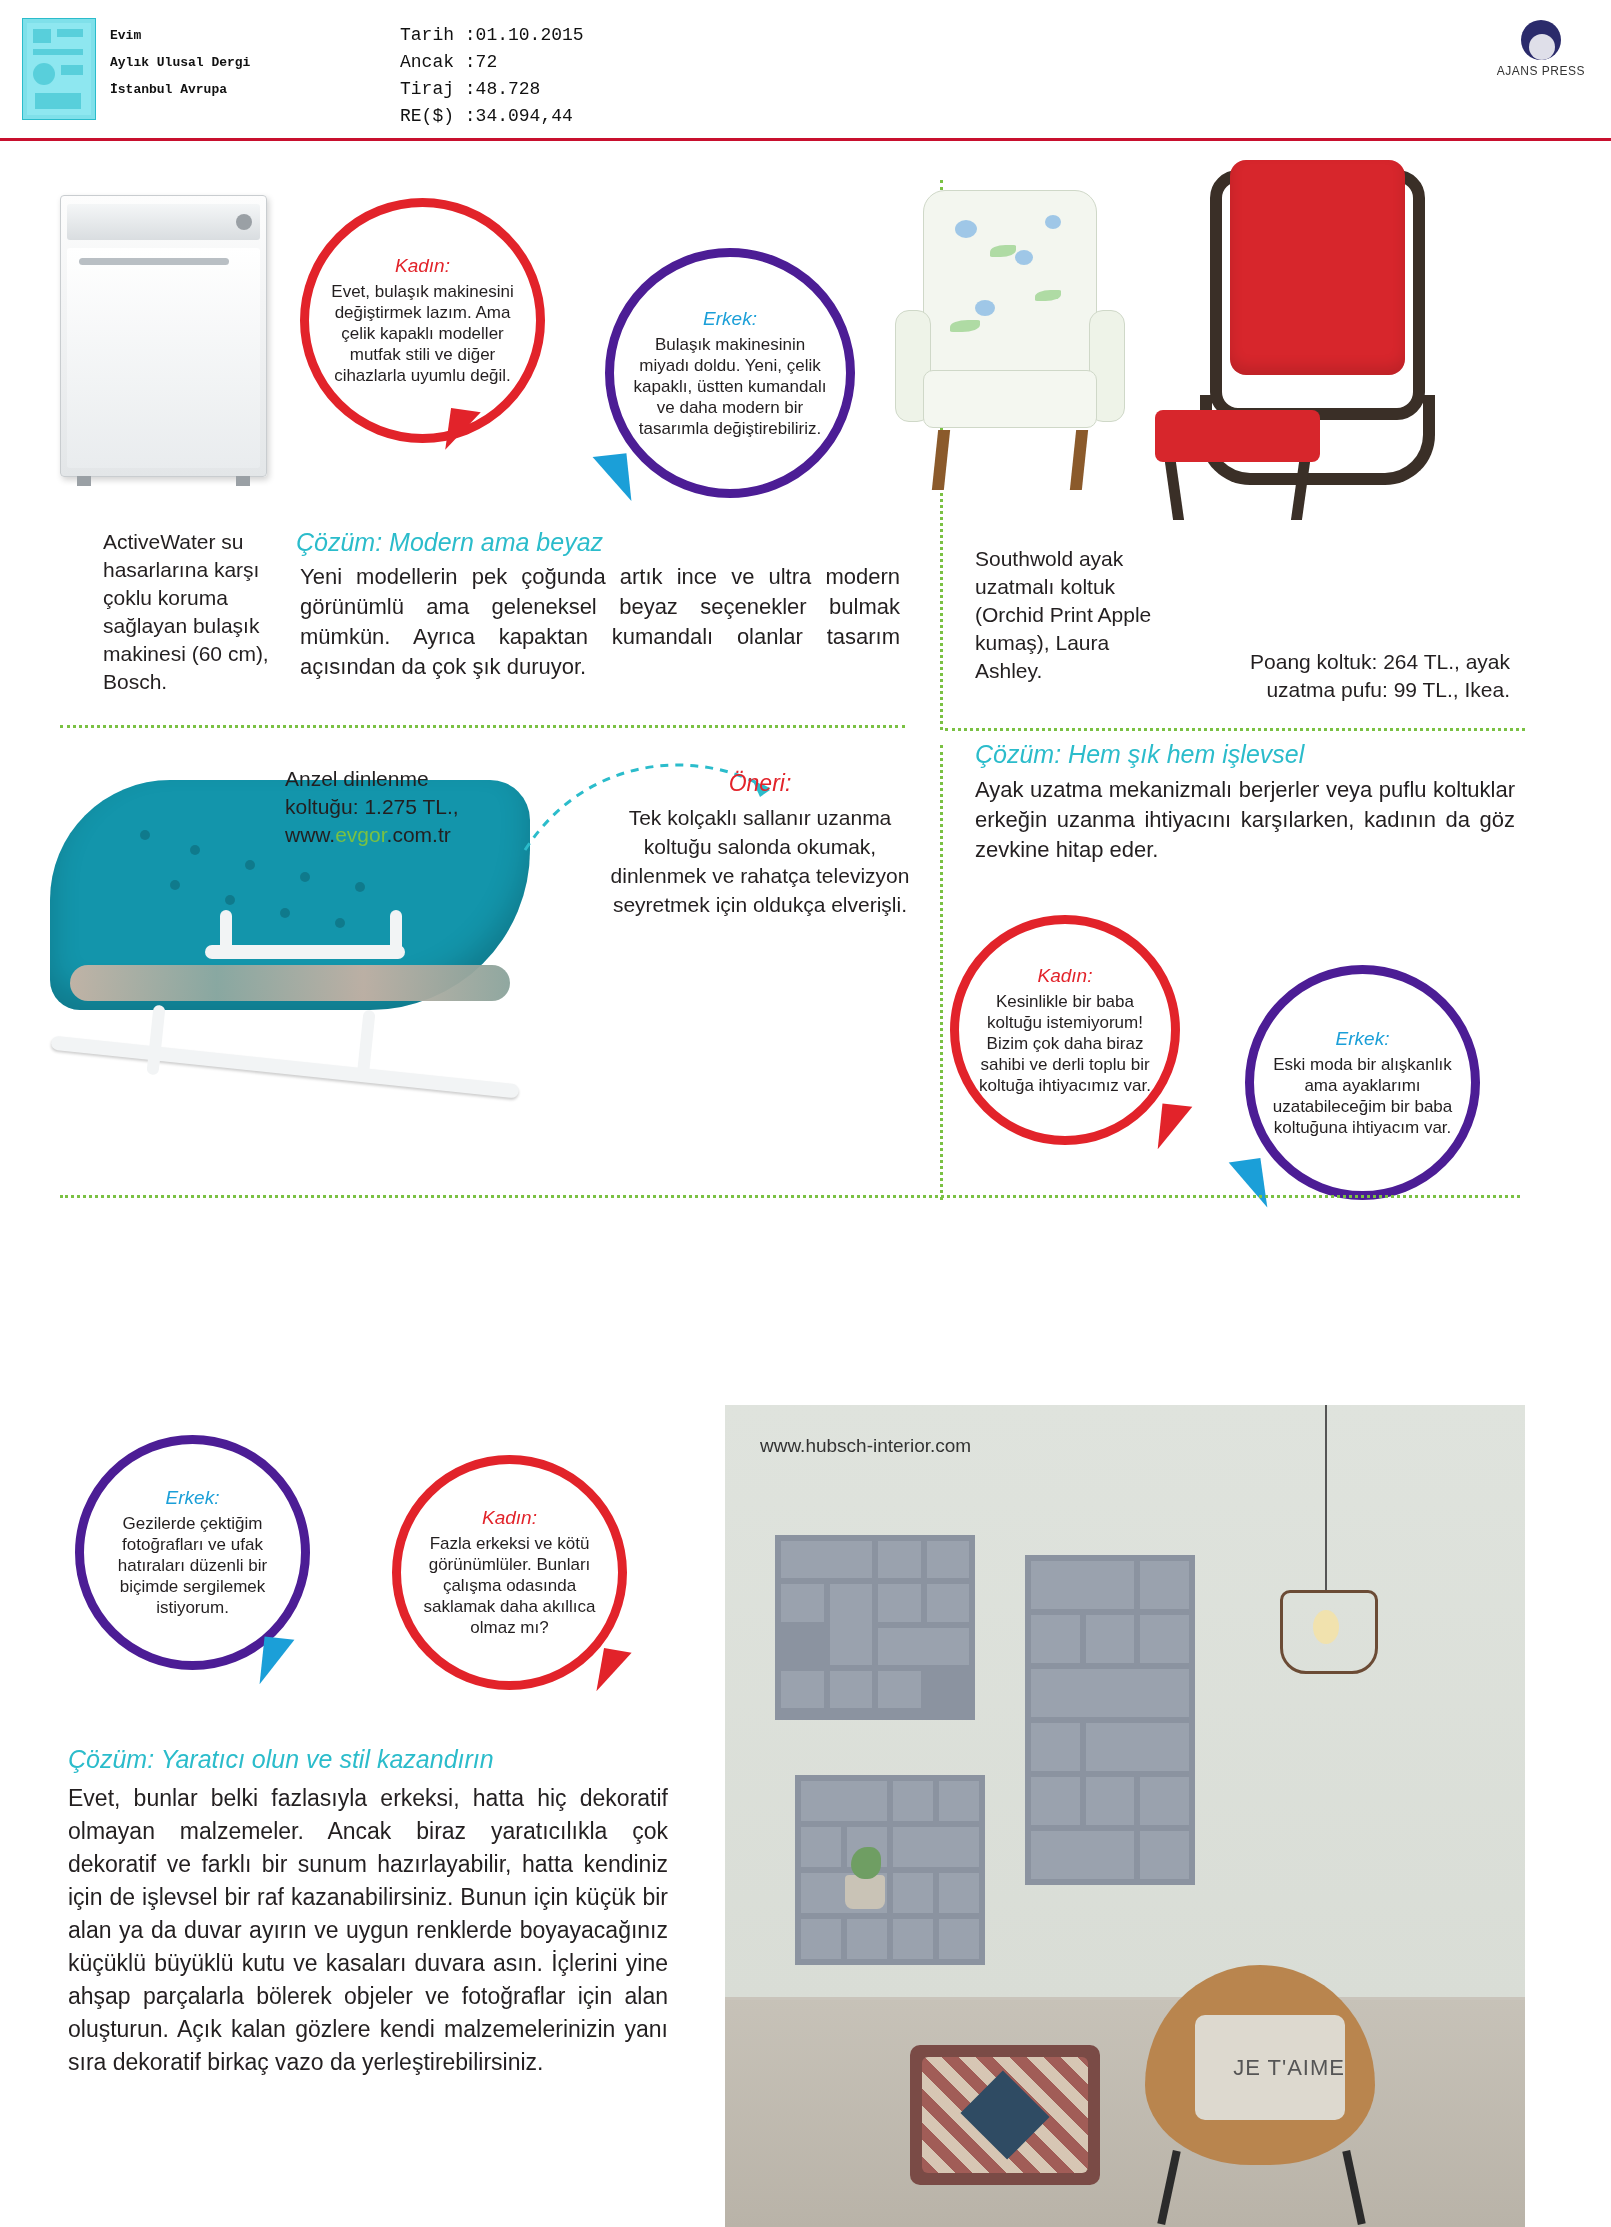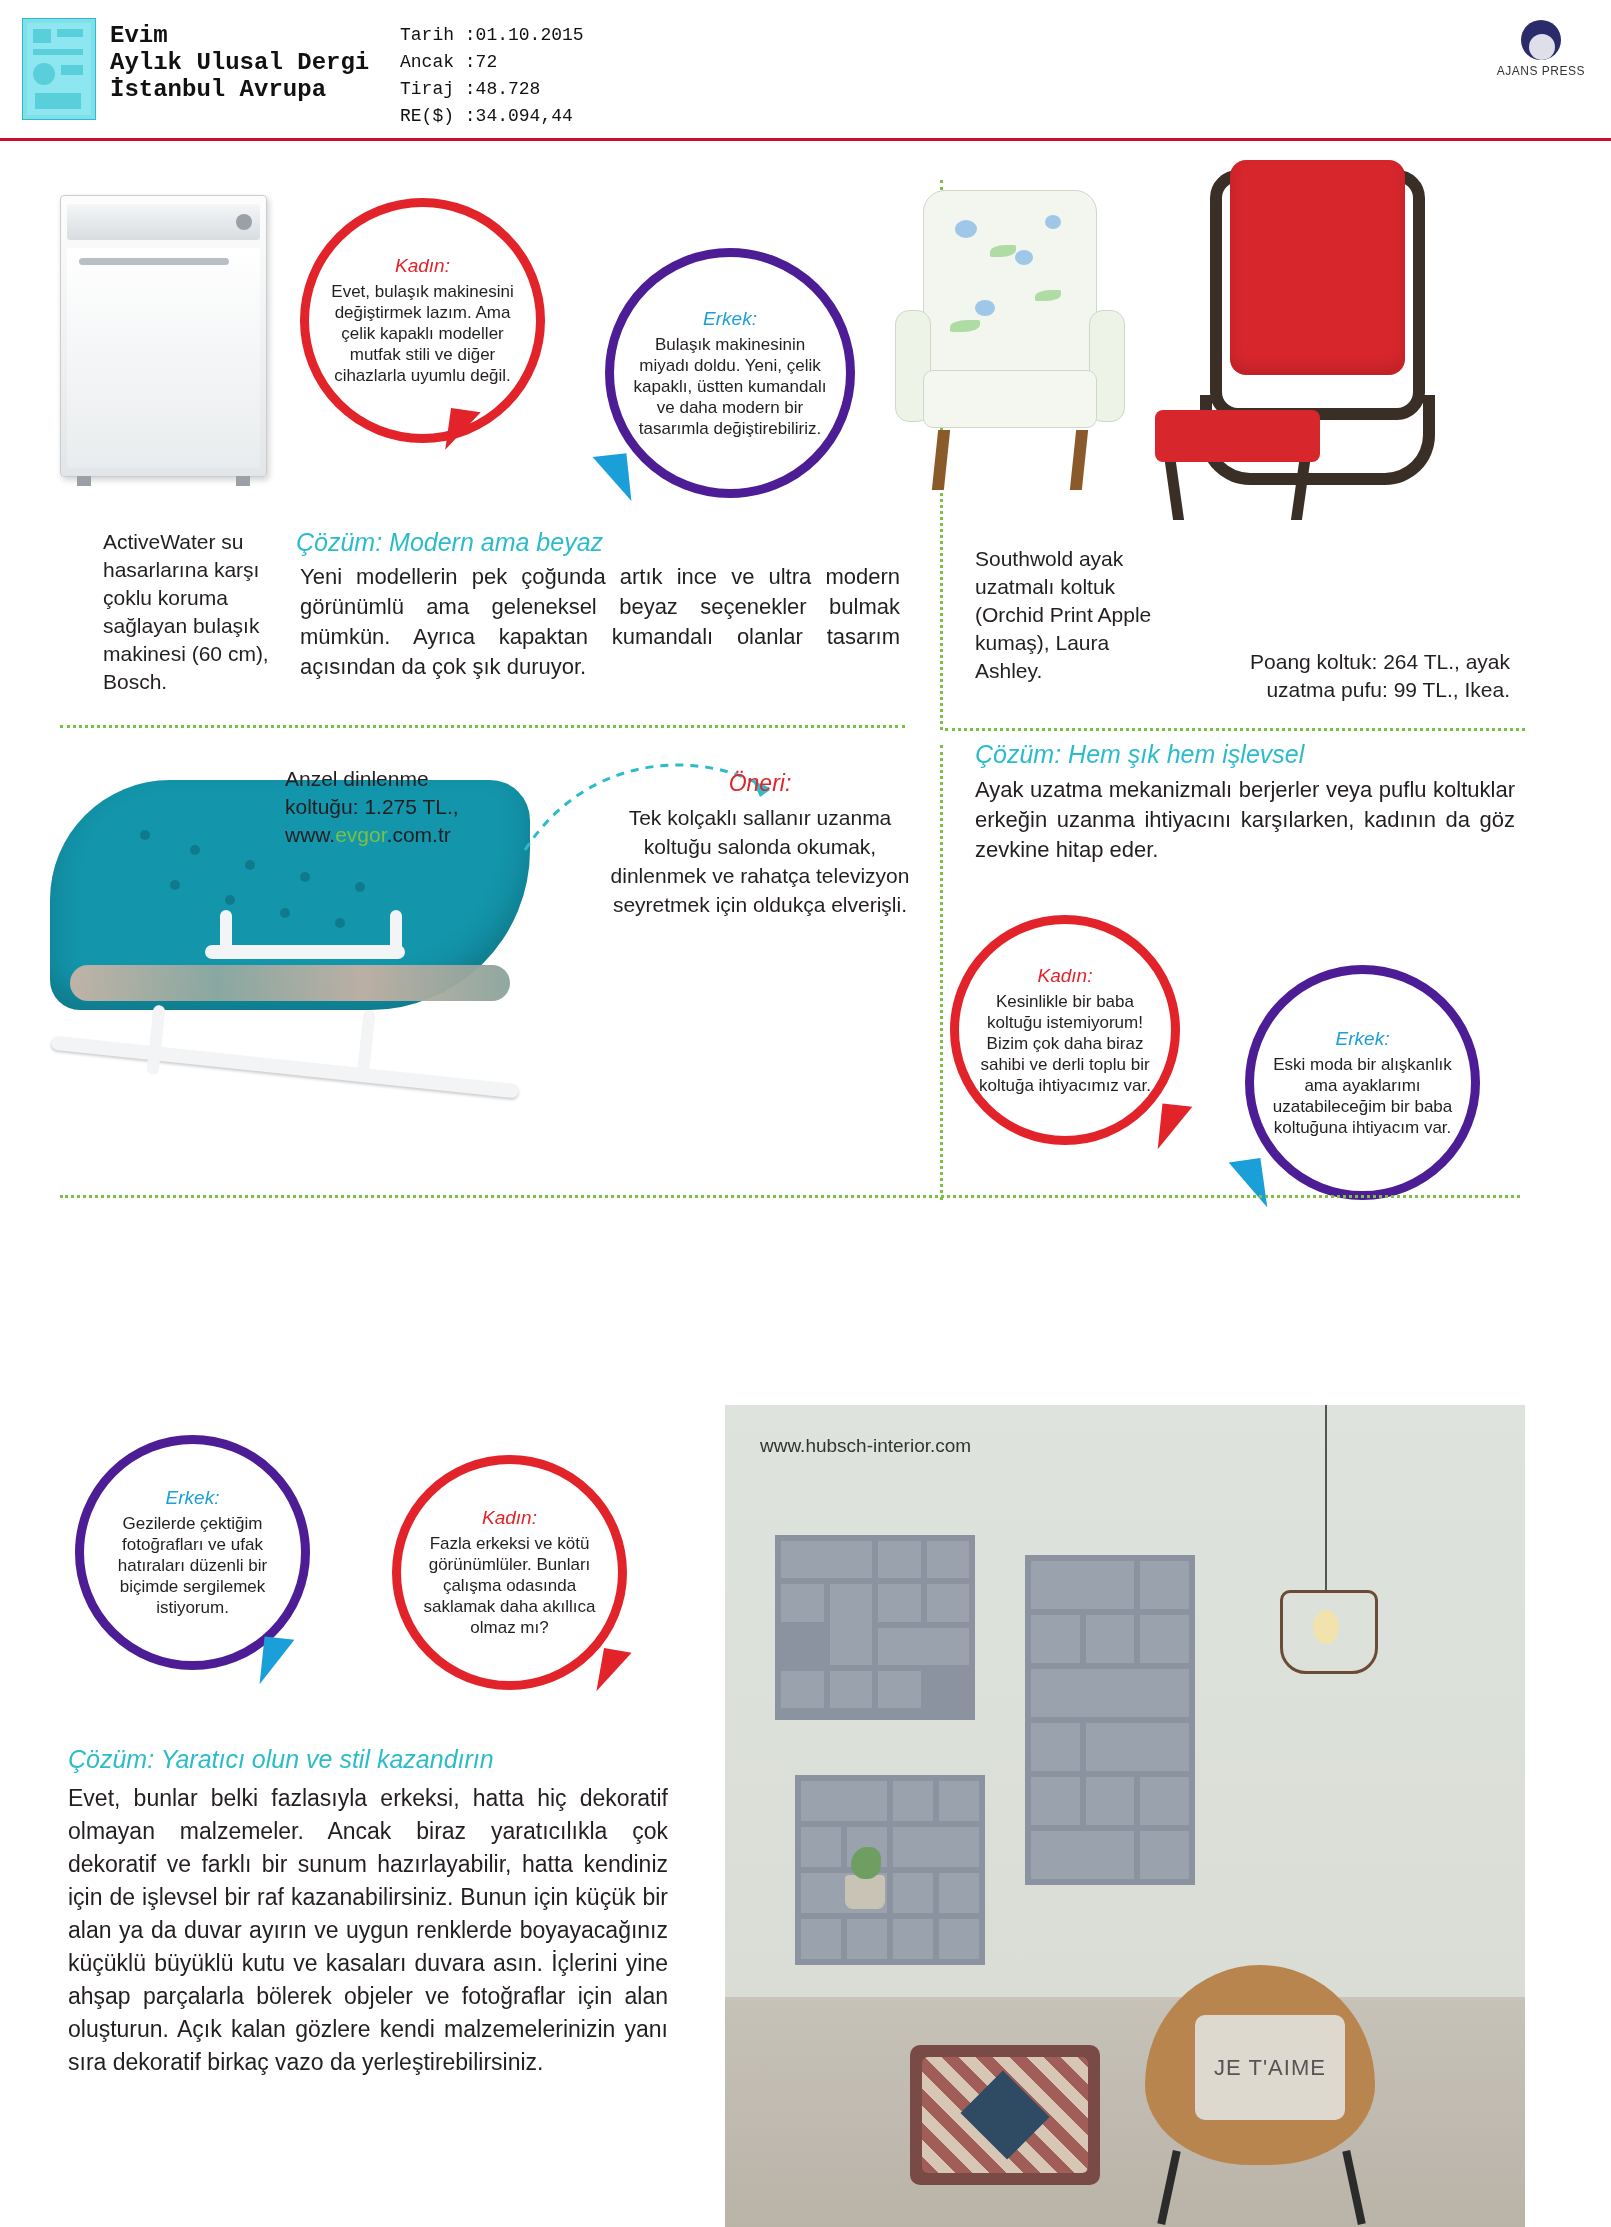--- a/index.html
+++ b/index.html
@@ -7,21 +7,21 @@
     width:1611px;height:2227px;position:relative;background:#ffffff;
     font-family:"Liberation Sans", sans-serif;color:#231f20;overflow:hidden;
   }
   .page{position:absolute;inset:0;}
 
   
   .header{position:absolute;left:0;top:0;width:1611px;height:140px;}
   .logo-box{position:absolute;left:22px;top:18px;width:72px;height:100px;border:1px solid #2bbccb;background:#7fe0ea;}
   .logo-inner{position:absolute;inset:4px;background:#8ee7f0;}
   .logo-sq{position:absolute;background:#2bbccb;opacity:.55;}
-  .hdr-name{position:absolute;left:110px;top:22px;font-family:"Liberation Mono",monospace;font-weight:bold;font-size:24px;line-height:27px;color:#111;}
+  .hdr-name{position:absolute;left:110px;top:22px;font-family:"Liberation Mono",monospace;font-weight:bold;font-size:13px;line-height:27px;color:#111;}
   .hdr-meta{position:absolute;left:400px;top:22px;font-family:"Liberation Mono",monospace;font-size:18px;line-height:27px;color:#111;}
   .ajans{position:absolute;right:26px;top:20px;text-align:center;}
   .ajans-circle{width:40px;height:40px;border-radius:50%;background:#2b2b6b;margin:0 auto 4px;position:relative;overflow:hidden;}
   .ajans-circle:after{content:"";position:absolute;left:8px;top:14px;width:26px;height:26px;border-radius:50%;background:#ffffff;opacity:.85;}
   .ajans-text{font-family:"Liberation Sans",sans-serif;font-size:12px;letter-spacing:.5px;color:#333;}
   .hdr-rule{position:absolute;left:0;top:138px;width:1611px;height:3px;background:#c8102e;}
 
   
   .bubble{position:absolute;border-radius:50%;display:flex;flex-direction:column;align-items:center;justify-content:center;text-align:center;box-sizing:border-box;background:#ffffff;}
   .bubble .who{font-size:19px;margin-bottom:4px;font-style:italic;}
@@ -92,21 +92,21 @@
 
   
   .shelf{position:absolute;background:#8b93a0;}
   .shelf .cellgrid{position:absolute;inset:6px;display:grid;gap:6px;}
   .cell{background:#9aa2ae;}
   .pendant-cord{position:absolute;width:2px;background:#555;}
   .pendant{position:absolute;border:3px solid #6b4b35;border-radius:6px;}
   .plant{position:absolute;}
   .pouf{position:absolute;border-radius:10px;background:#7a4b46;}
   .wicker{position:absolute;border-radius:50% 50% 46% 46%/60% 60% 40% 40%;background:#b9854e;}
-  .pillow{position:absolute;border-radius:10px;background:#ddd9cf;display:flex;align-items:center;justify-content:center;font-size:22px;color:#555;letter-spacing:1px;}
+  .pillow{position:absolute;border-radius:10px;background:#ddd9cf;display:flex;align-items:center;justify-content:flex-end;font-size:22px;color:#555;letter-spacing:1px;}
   .floorline{position:absolute;background:#c9c4bb;}
 </style>
 </head>
 <body>
 
 <div class="page">
 
   <div class="header">
     <div class="logo-box">
       <div class="logo-inner"></div>

